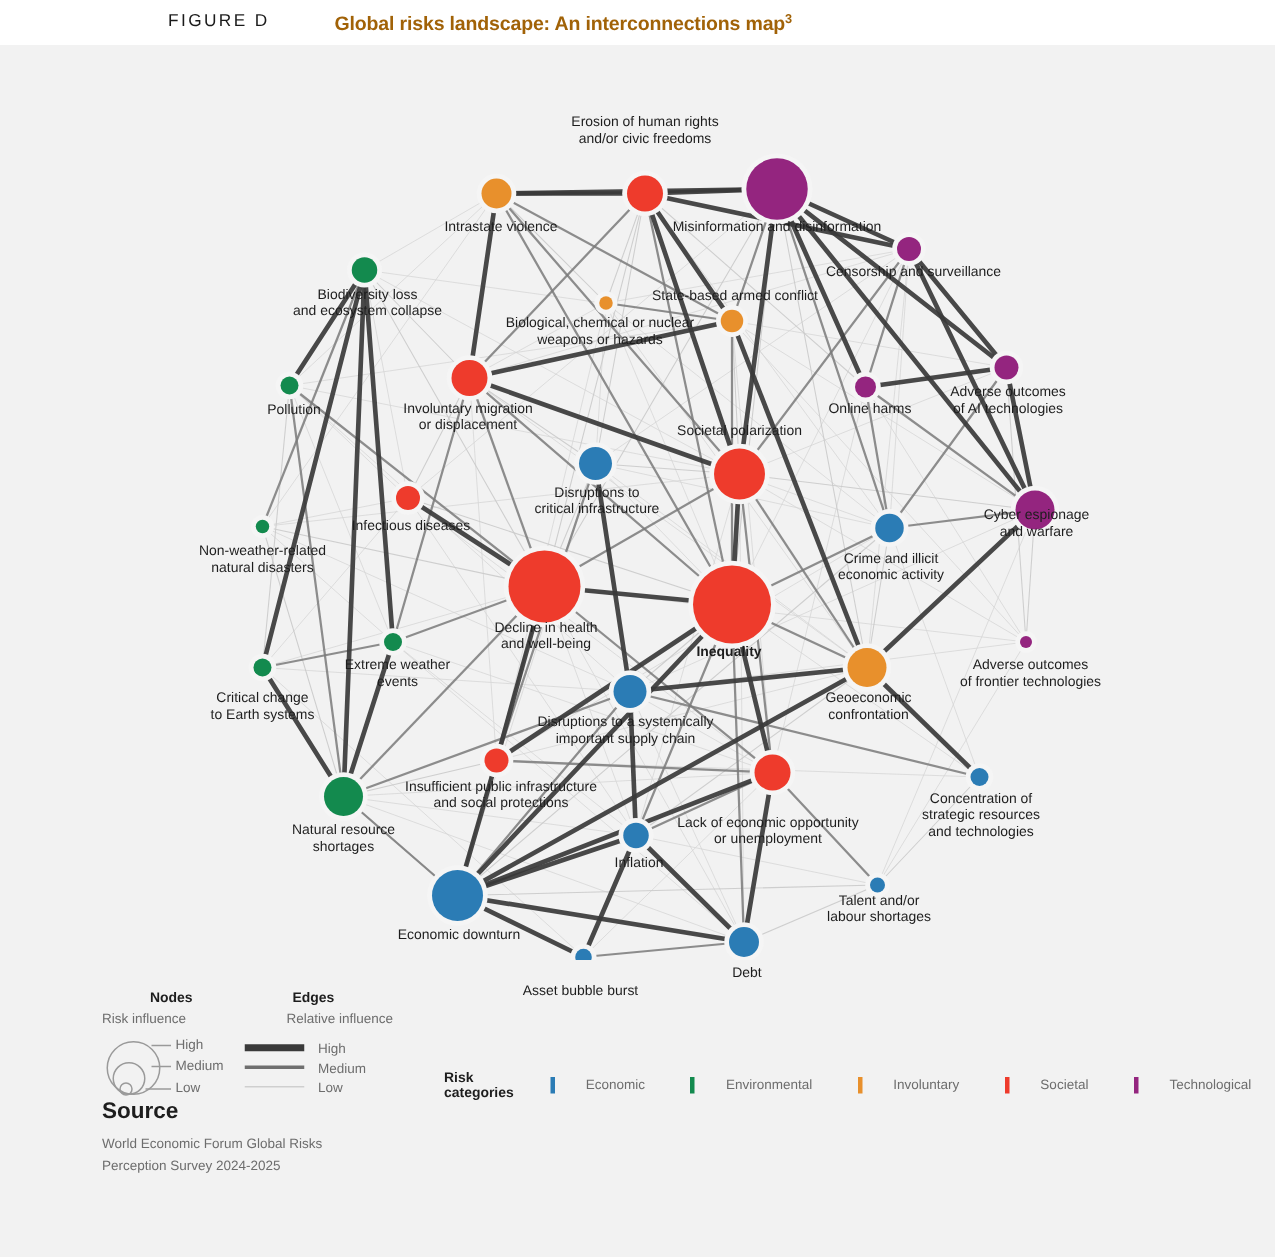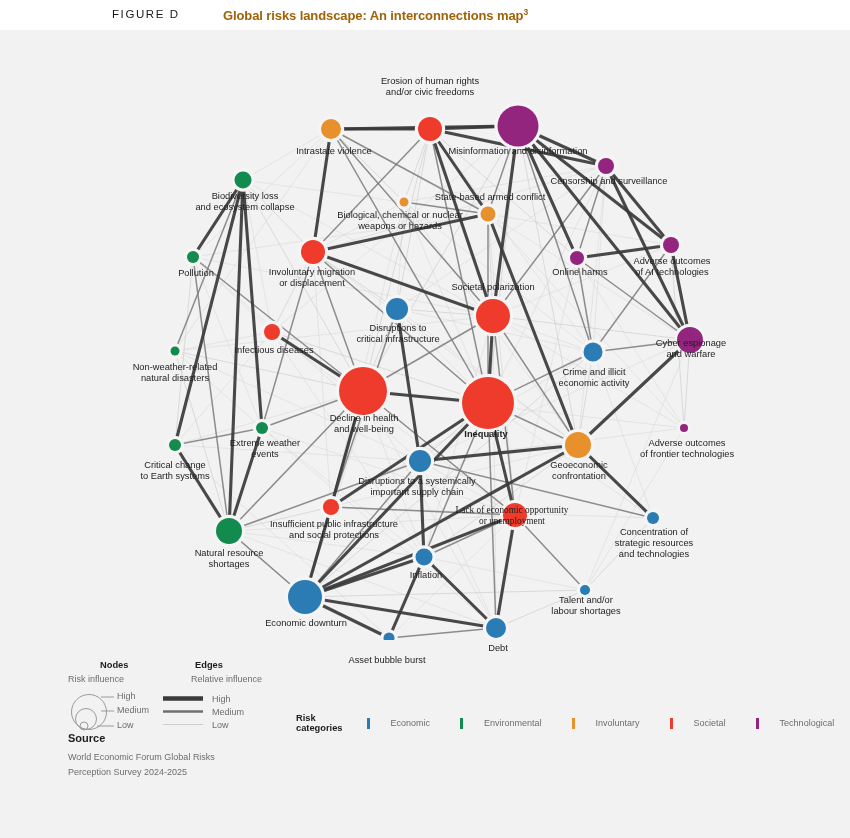--- a/index.html
+++ b/index.html
@@ -130,21 +130,21 @@
   .cat-name { font-size: 9px; color: #6d6d6d; }
 
   
   #source {
     position: absolute;
     left: 68px;
     top: 702px;
     width: 300px;
   }
   #source-head {
-    font-size: 11px;
+    font-size: 15px;
     font-weight: bold;
     color: #1d1d1d;
     margin-bottom: 6px;
   }
   .source-line {
     font-size: 9px;
     color: #6d6d6d;
     line-height: 15px;
   }
 </style>
@@ -461,21 +461,21 @@
           <div class="node-label" style="left: 265px; top: 408px;">Extreme weather
 events</div>
           <div class="node-label" style="left: 579px; top: 430px;">Geoeconomic
 confrontation</div>
           <div class="node-label" style="left: 175px; top: 430px;">Critical change
 to Earth systems</div>
           <div class="node-label" style="left: 417px; top: 446px;">Disruptions to a systemically
 important supply chain</div>
           <div class="node-label" style="left: 334px; top: 489px;">Insufficient public infrastructure
 and social protections</div>
-          <div class="node-label" style="left: 512px; top: 475px; font-family: Liberation Serif, serif;">Lack of economic opportunity
+          <div class="node-label" style="left: 512px; top: 513px;">Lack of economic opportunity
 or unemployment</div>
           <div class="node-label" style="left: 229px; top: 518px;">Natural resource
 shortages</div>
           <div class="node-label" style="left: 654px; top: 497px;">Concentration of
 strategic resources
 and technologies</div>
           <div class="node-label" style="left: 426px; top: 540px;">Inflation</div>
           <div class="node-label" style="left: 586px; top: 565px;">Talent and/or
 labour shortages</div>
           <div class="node-label" style="left: 306px; top: 588px;">Economic downturn</div>

